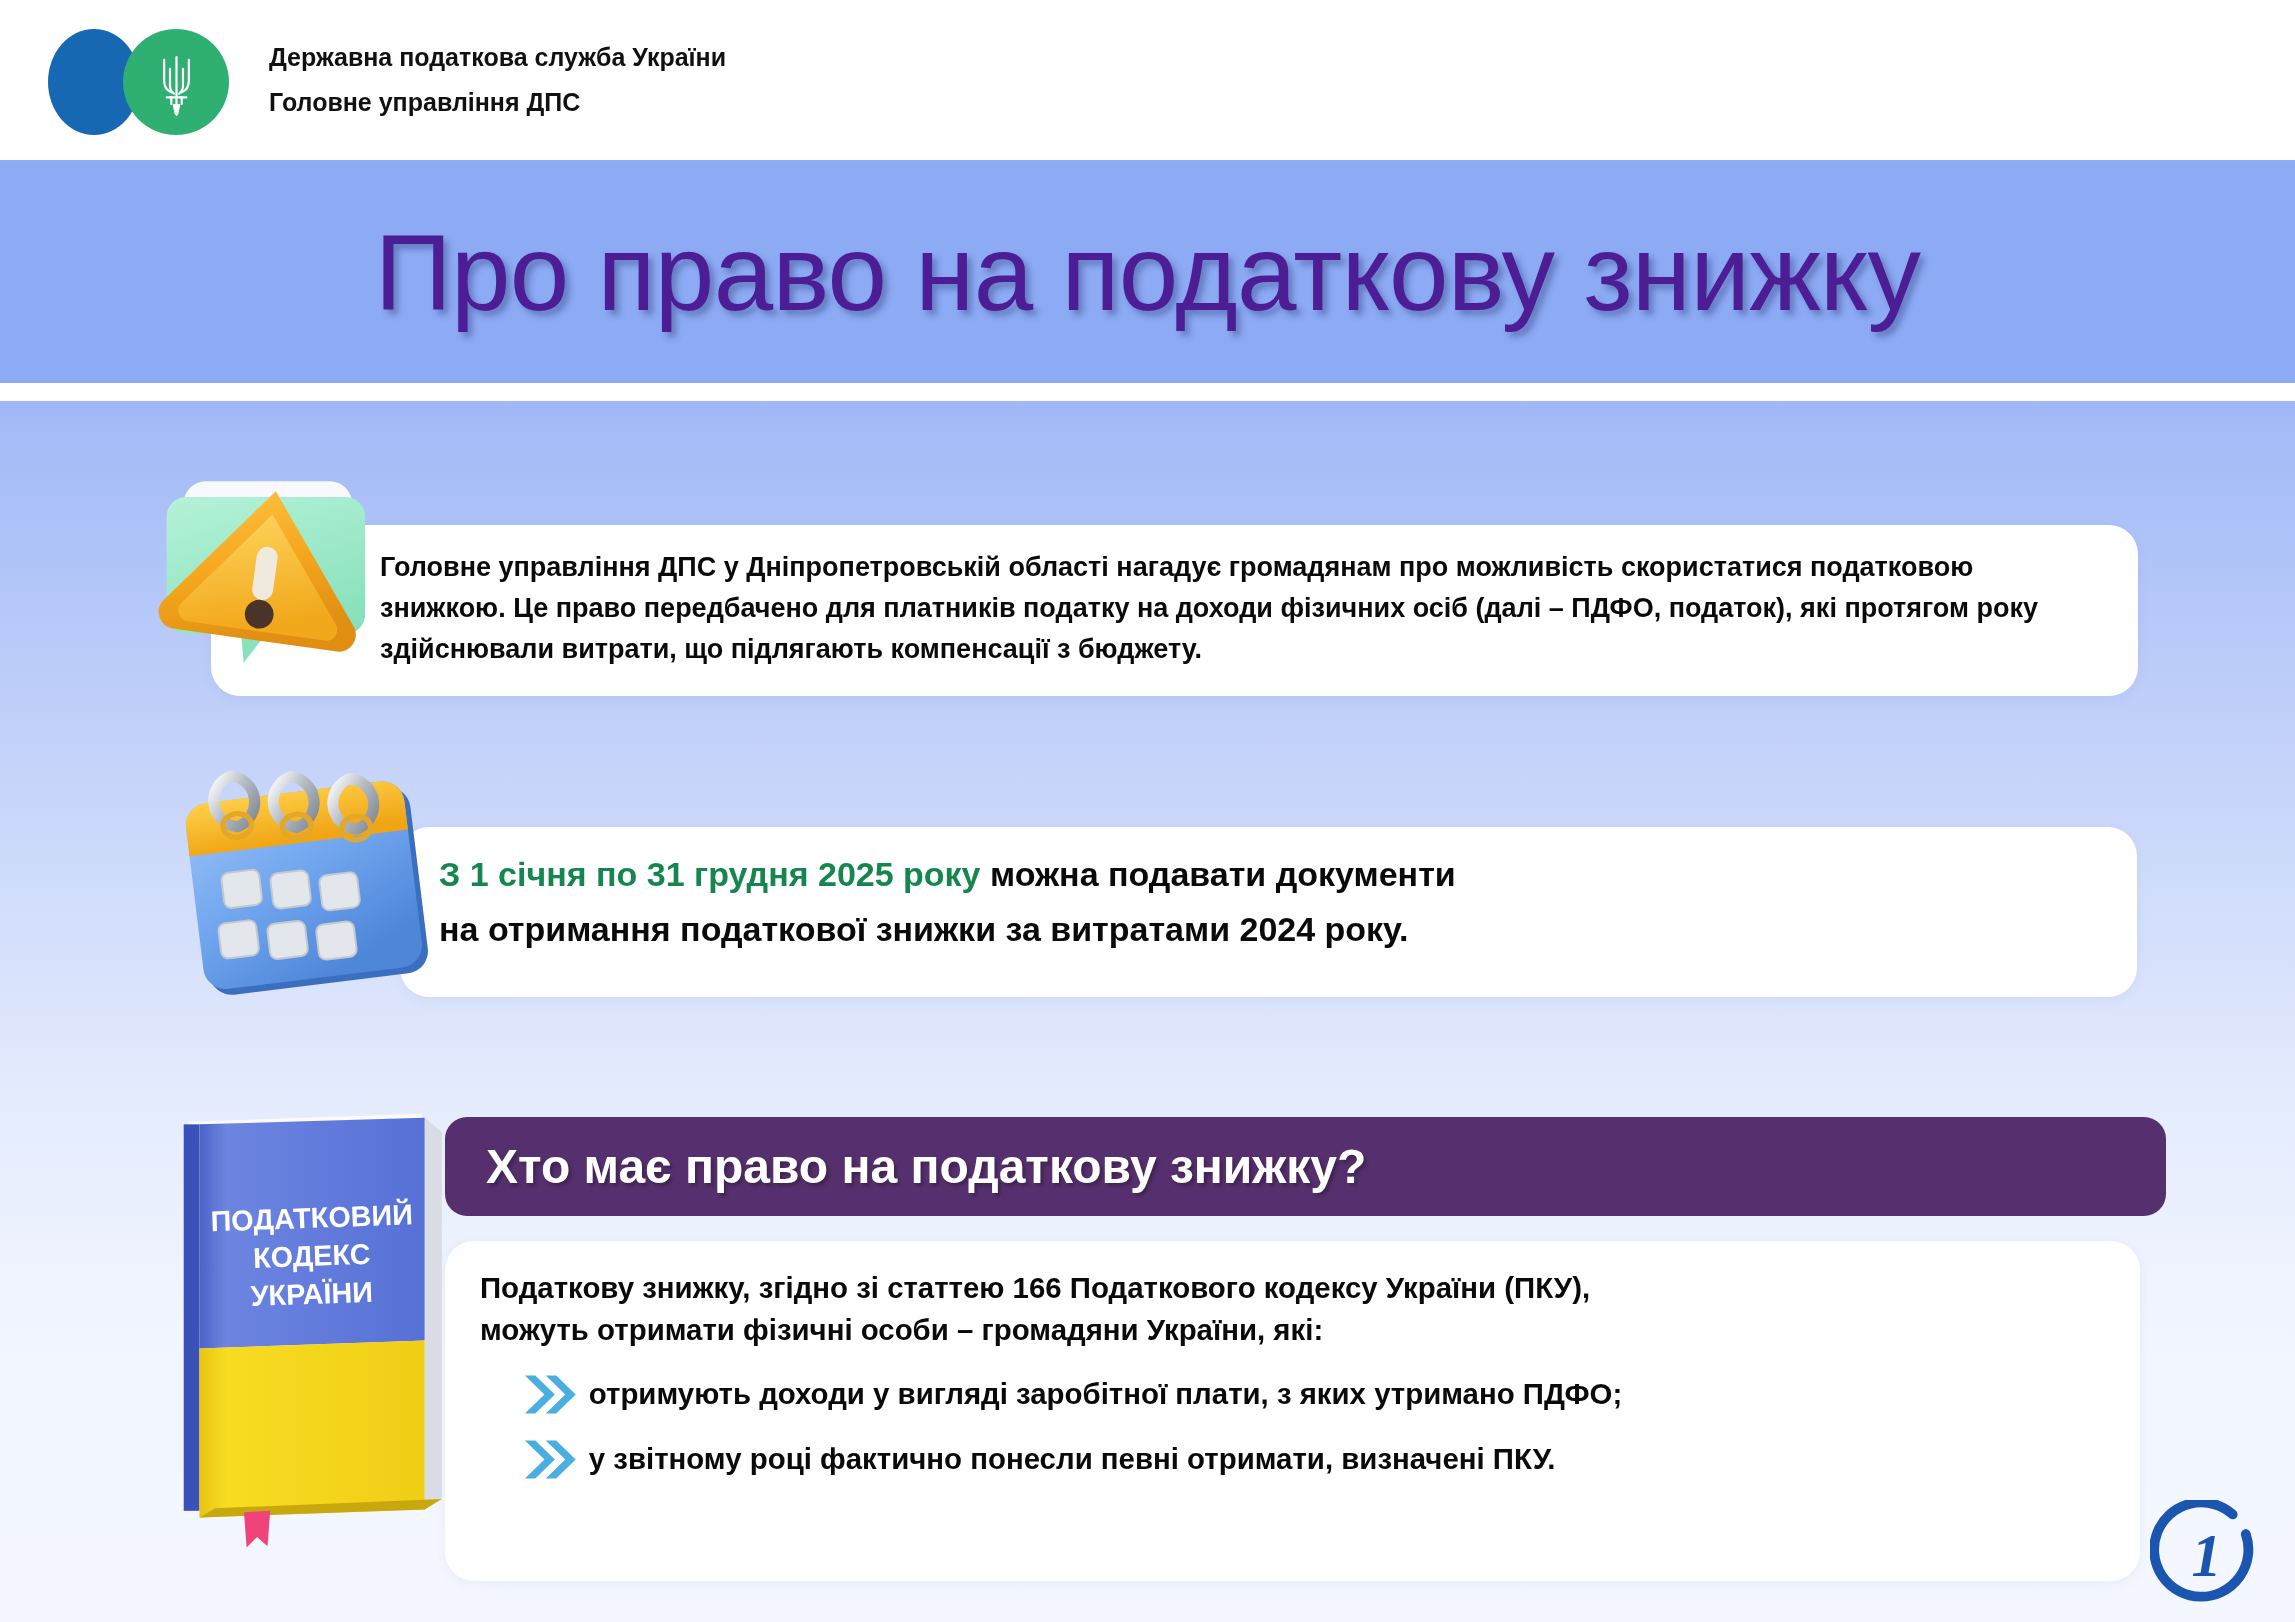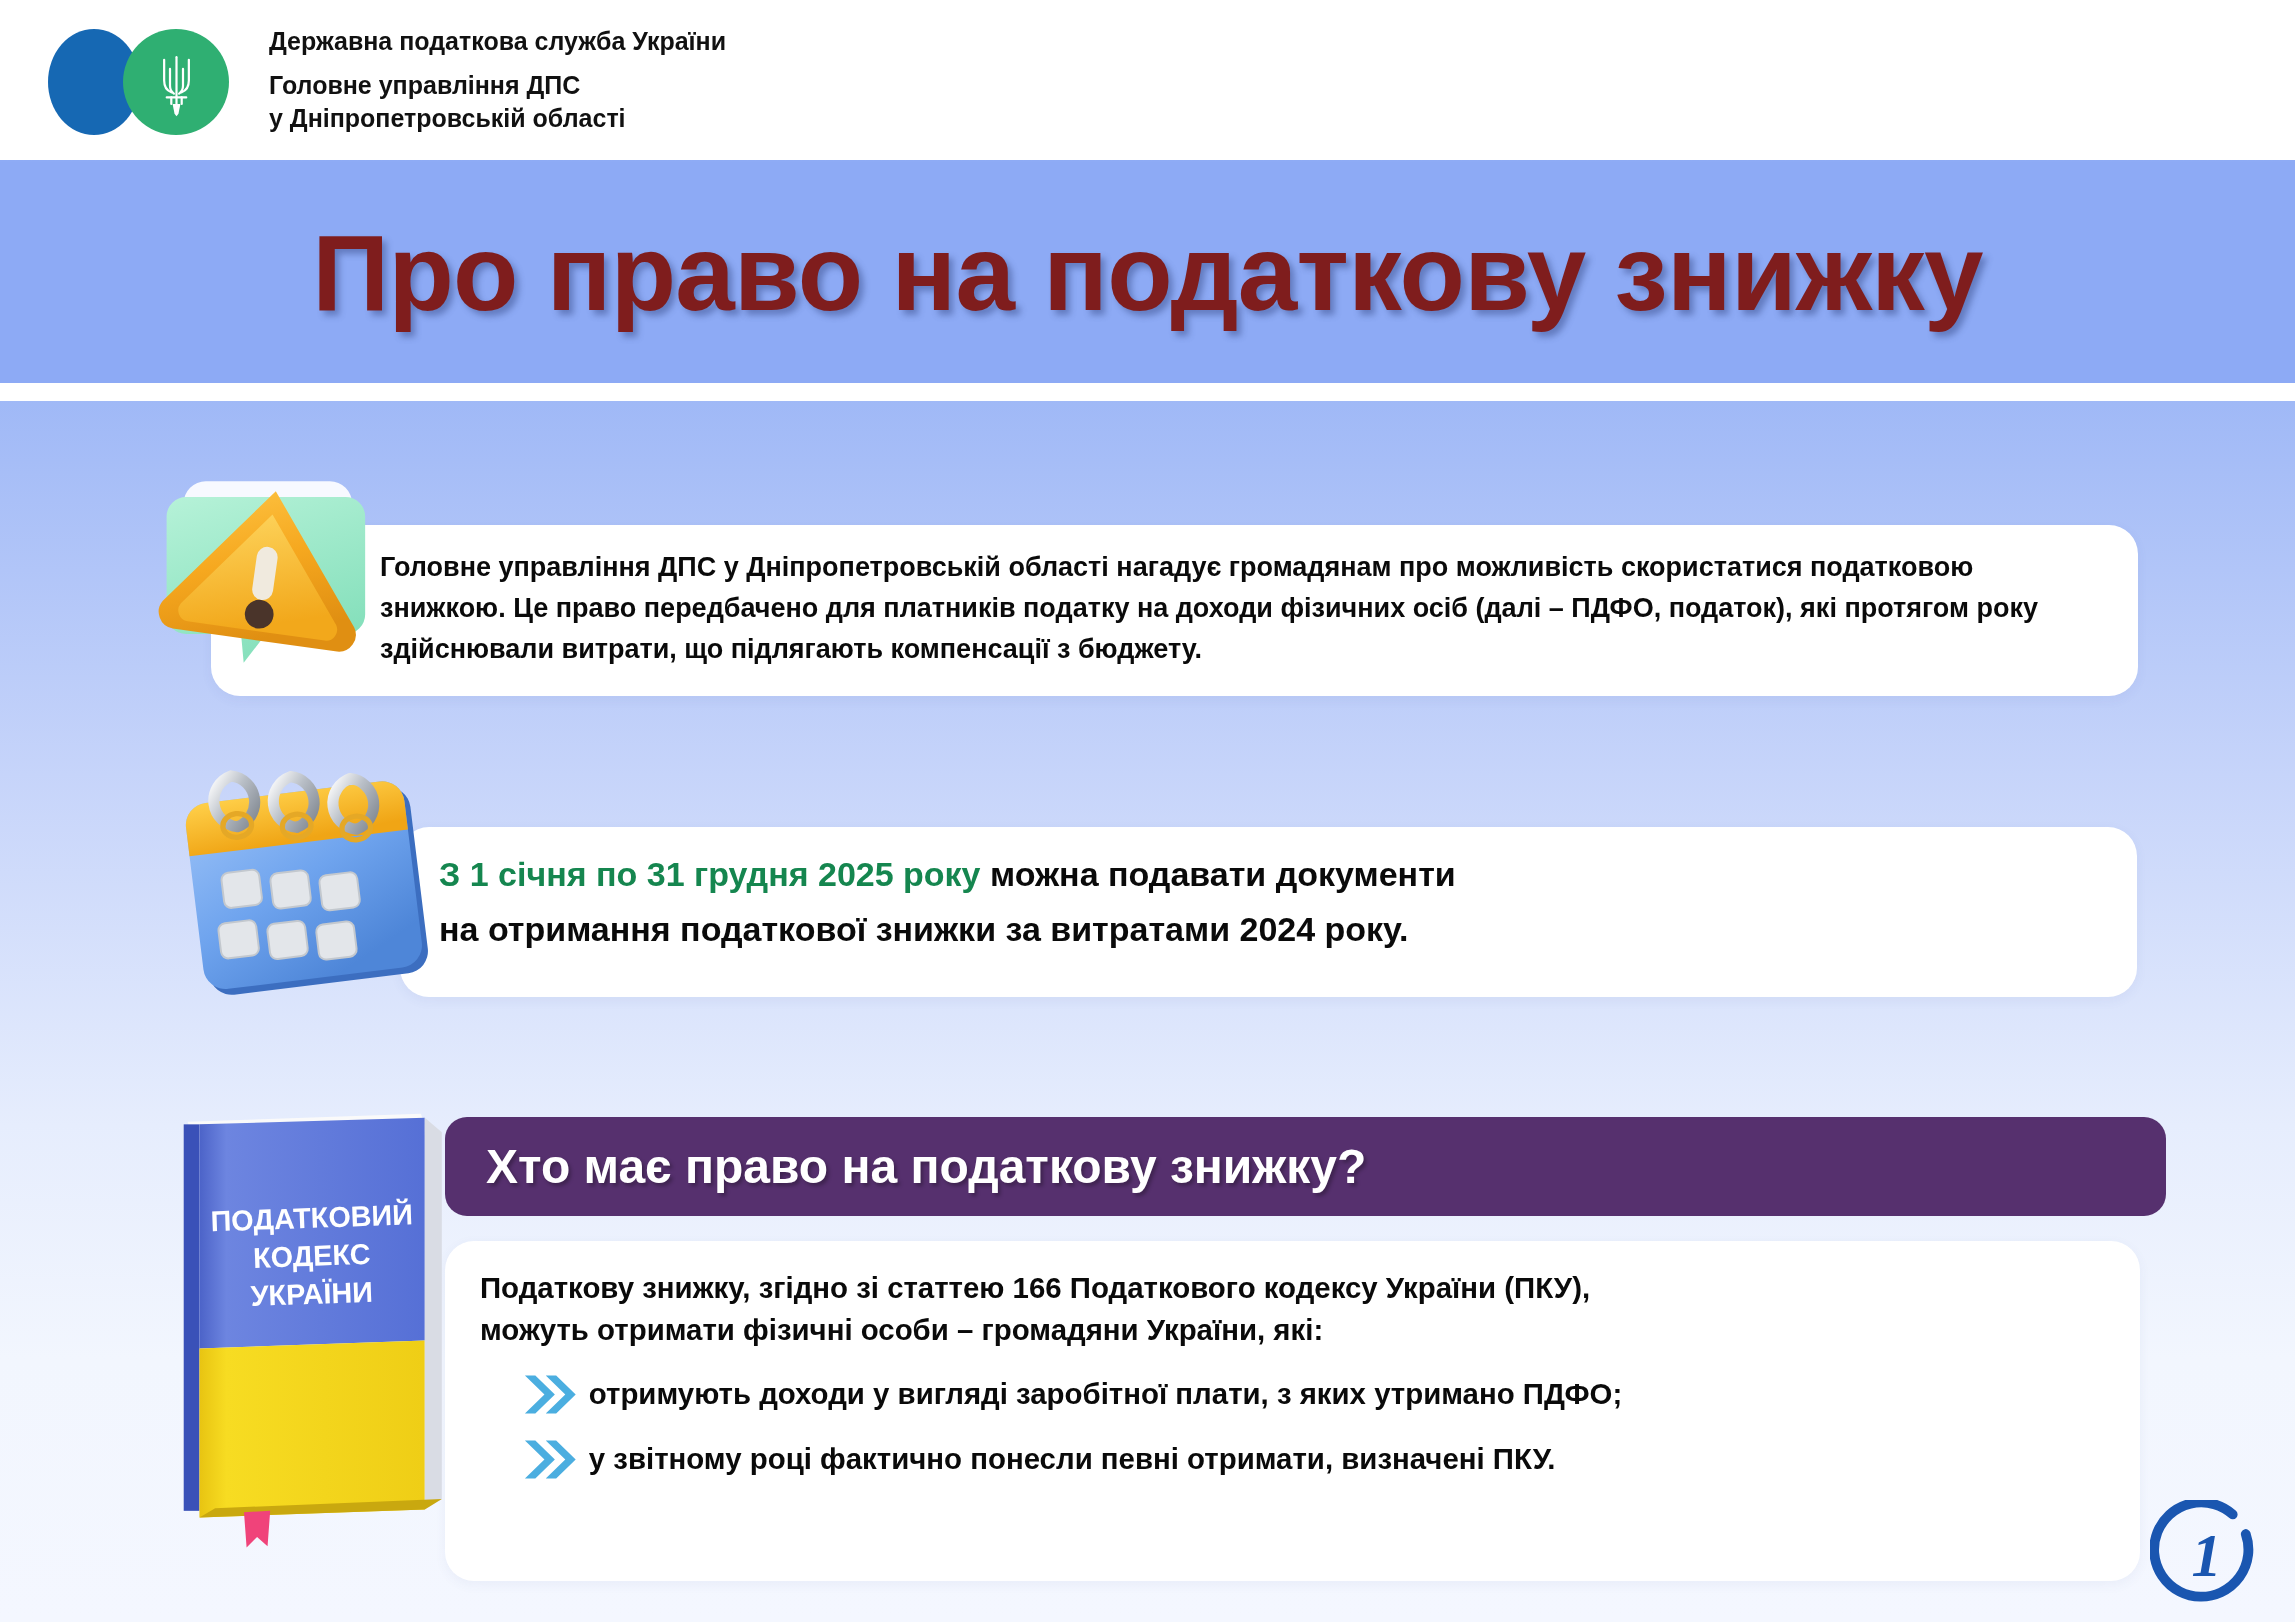--- a/index.html
+++ b/index.html
@@ -84,22 +84,22 @@
     width: 2295px;
     height: 221px;
     background: #8DAAF5;
     display: flex;
     align-items: center;
     justify-content: center;
     z-index: 4;
   }
   .title-banner .title-text {
     font-size: 107px;
-    font-weight: bold;
-    color: #7f1d1d;
+    font-weight: normal;
+    color: #4c1d95;
     letter-spacing: -0.7px;
     white-space: nowrap;
     text-shadow: 4.6px 5.2px 5.9px rgba(40,60,120,0.42);
   }
   .title-underline {
     position: absolute;
     left: 0; top: 383px;
     width: 2295px;
     height: 18.3px;
     background: #ffffff;
@@ -242,21 +242,20 @@
         <path d="M22 74 L22 84"></path>
         <path d="M38 74 L38 84"></path>
       </g>
       <path d="M24 84 L36 84 L33 99 L30 103 L27 99 Z" fill="#ffffff"></path>
     </svg>
   </div>
 
   <div class="org-text">
     <div class="org-line main">Державна податкова служба України</div>
     <div class="org-line">Головне управління ДПС</div>
-    <div class="org-line">у Дніпропетровській області</div>
   </div>
 </div>
 
 <div class="page-bg"></div>
 
 <div class="title-banner">
   <div class="title-text">Про право на податкову знижку</div>
 </div>
 <div class="title-underline"></div>
 

